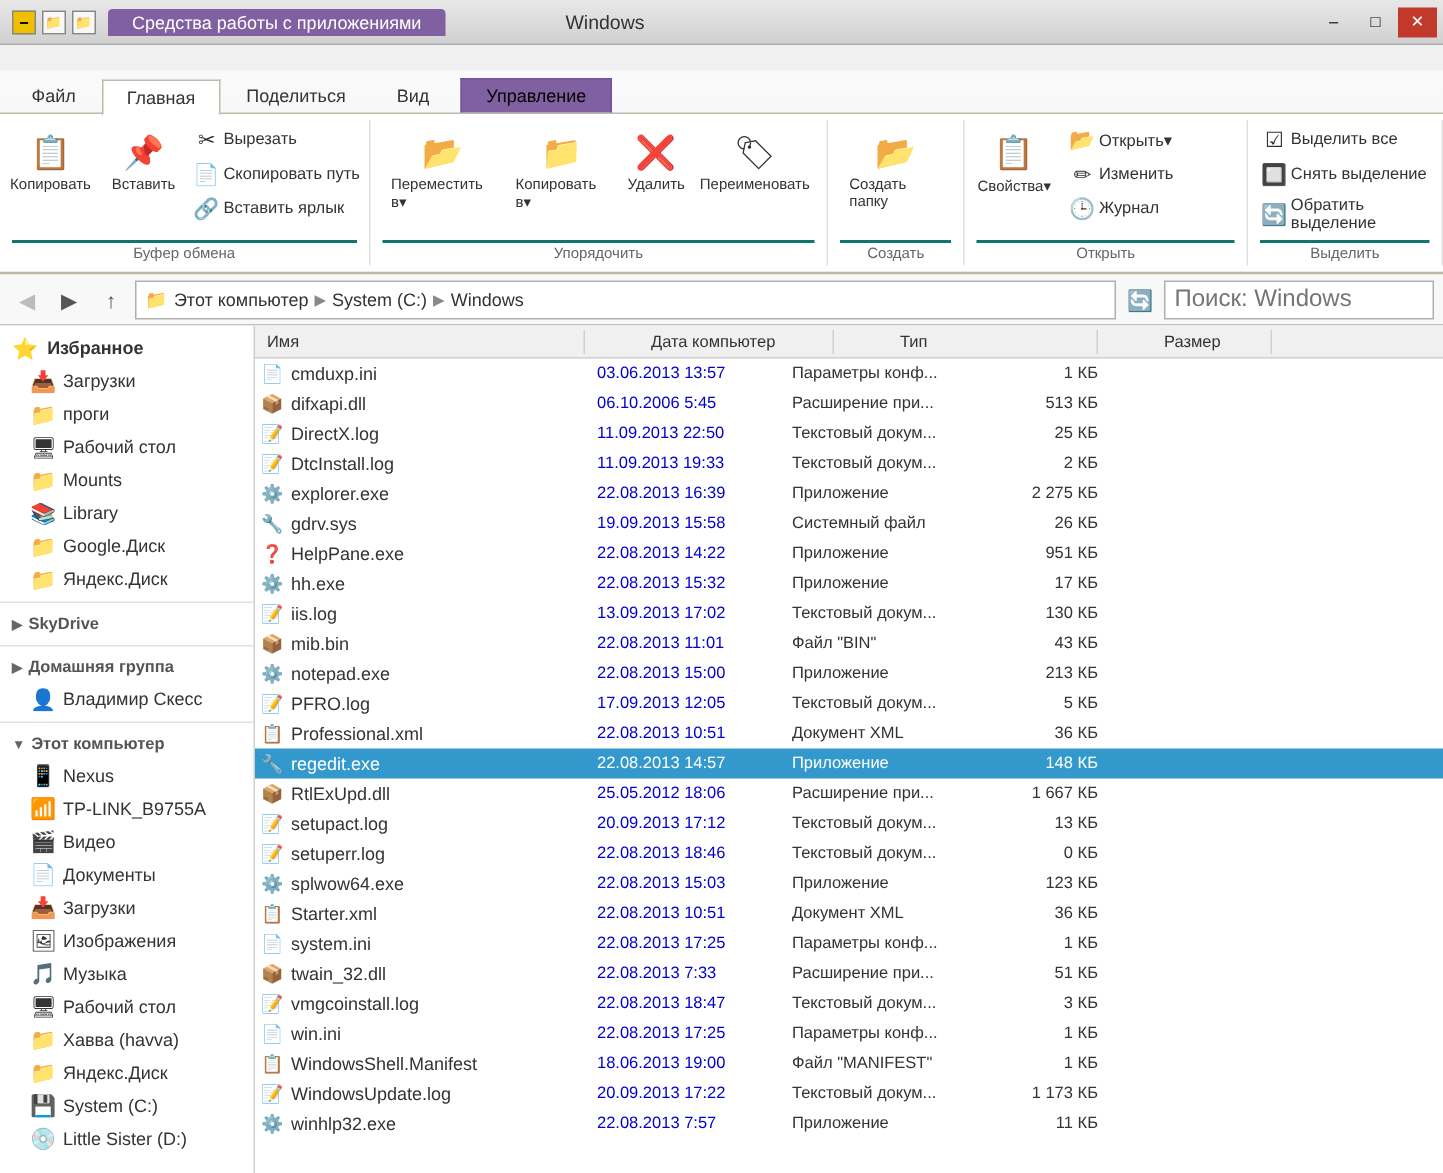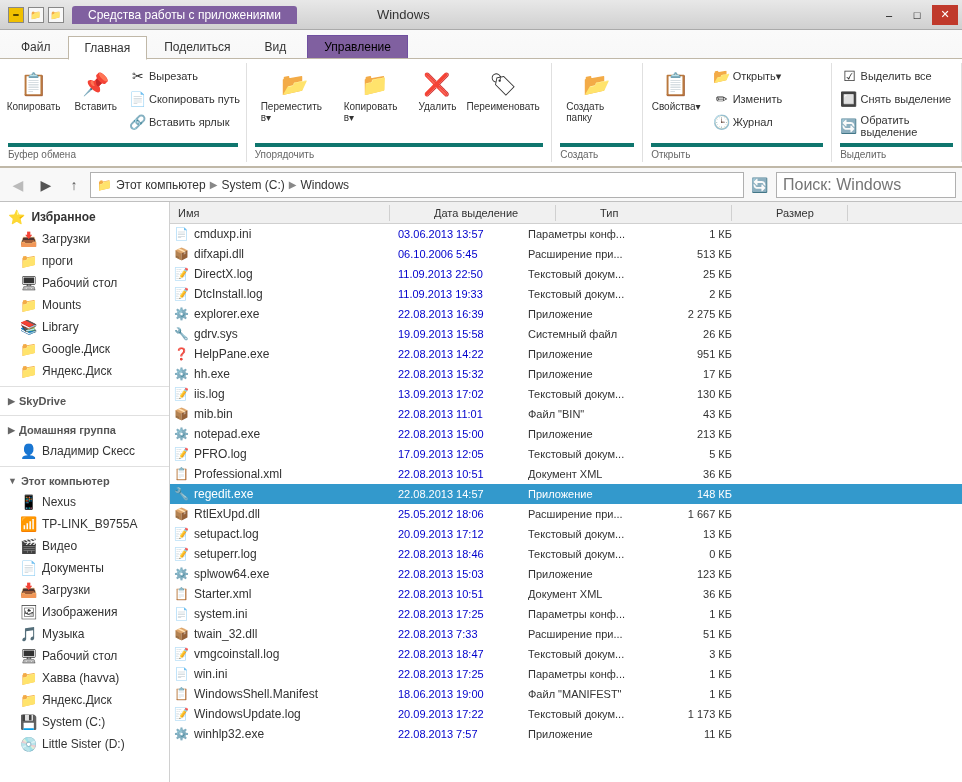--- a/index.html
+++ b/index.html
@@ -13,28 +13,28 @@
     .win-btn.white { background: #f8f8f8; }
     .title-center { flex: 1; display: flex; justify-content: flex-start; align-items: center; }
     .title-tab { background: #8060a0; color: white; padding: 2px 16px; font-size: 12px; border-radius: 3px 3px 0 0; }
     .title-main { color: #333; font-size: 13px; margin-left: 80px; }
     .title-right { display: flex; align-items: center; gap: 2px; padding-right: 4px; }
     .title-ctrl-btn { width: 26px; height: 20px; display: flex; align-items: center; justify-content: center; font-size: 11px; cursor: pointer; border: 1px solid transparent; }
     .title-ctrl-btn.close { background: #c0392b; color: white; }
 
     
     .ribbon { background: linear-gradient(to bottom, #fafafa, #f0f0f0); border-bottom: 2px solid #c0b8a8; }
-    .ribbon-tabs { display: flex; height: 28px; align-items: flex-end; padding-left: 4px; }
+    .ribbon-tabs { display: flex; height: 28px; align-items: flex-end; padding-left: 4px; margin-top: 17px; }
     .ribbon-tab { padding: 4px 16px; font-size: 12px; cursor: pointer; border: 1px solid transparent; border-bottom: none; background: transparent; color: #333; }
     .ribbon-tab.active { background: white; border-color: #c0b8a8; border-bottom: 1px solid white; margin-bottom: -2px; z-index: 1; }
     .ribbon-tab.manage { background: #8060a0; color: #000000; border-color: #7050a0; margin-left: 4px; }
     .ribbon-content { background: white; border-top: 1px solid #c0b8a8; padding: 4px 0; display: flex; align-items: stretch; min-height: 72px; }
     .ribbon-group { display: flex; flex-direction: column; align-items: center; border-right: 1px solid #e0e0e0; padding: 2px 8px; min-width: 60px; }
     .ribbon-group-items { display: flex; align-items: flex-start; gap: 2px; flex: 1; }
-    .ribbon-group-label { font-size: 10px; color: #666; margin-top: 2px; border-top: 4px solid #0f766e; width: 100%; padding-top: 2px; }
+    .ribbon-group-label { font-size: 10px; color: #666; margin-top: 2px; border-top: 2px solid #0f766e; width: 100%; text-align: center; padding-top: 2px; }
     .ribbon-btn { display: flex; flex-direction: column; align-items: center; padding: 3px 5px; cursor: pointer; border: 1px solid transparent; border-radius: 2px; font-size: 10px; color: #333; min-width: 44px; }
     .ribbon-btn-icon { width: 32px; height: 32px; display: flex; align-items: center; justify-content: center; font-size: 22px; }
     .ribbon-btn-sm { display: flex; align-items: center; gap: 3px; padding: 2px 4px; cursor: pointer; border: 1px solid transparent; border-radius: 2px; font-size: 11px; color: #333; width: 120px; }
     .ribbon-btn-sm-icon { width: 16px; height: 16px; display: flex; align-items: center; justify-content: center; font-size: 14px; }
     .ribbon-col { display: flex; flex-direction: column; gap: 1px; }
 
     
     .address-bar { display: flex; align-items: center; background: #f8f8f8; border-bottom: 1px solid #c0c0c0; height: 34px; padding: 0 6px; gap: 4px; }
     .nav-btn { width: 24px; height: 24px; display: flex; align-items: center; justify-content: center; cursor: pointer; border: 1px solid transparent; border-radius: 2px; font-size: 14px; color: #555; }
     .nav-btn.disabled { color: #bbb; cursor: default; }
@@ -344,21 +344,21 @@
       <div class="sidebar-item">
         <div class="sidebar-item-icon">💿</div>
         <span>Little Sister (D:)</span>
       </div>
     </div>
   </div>
 
   <div class="file-list-container">
     <div class="file-list-header">
       <div class="file-col-header col-name">Имя</div>
-      <div class="file-col-header col-date">Дата выделение</div>
+      <div class="file-col-header col-date">Дата компьютер</div>
       <div class="file-col-header col-type">Тип</div>
       <div class="file-col-header col-size">Размер</div>
     </div>
     <div class="file-list" id="file-list">
     <div class="file-row">
     <div class="file-name">
       <div class="file-icon">📄</div>
       <span>cmduxp.ini</span>
     </div>
     <div class="file-date">03.06.2013 13:57</div>

